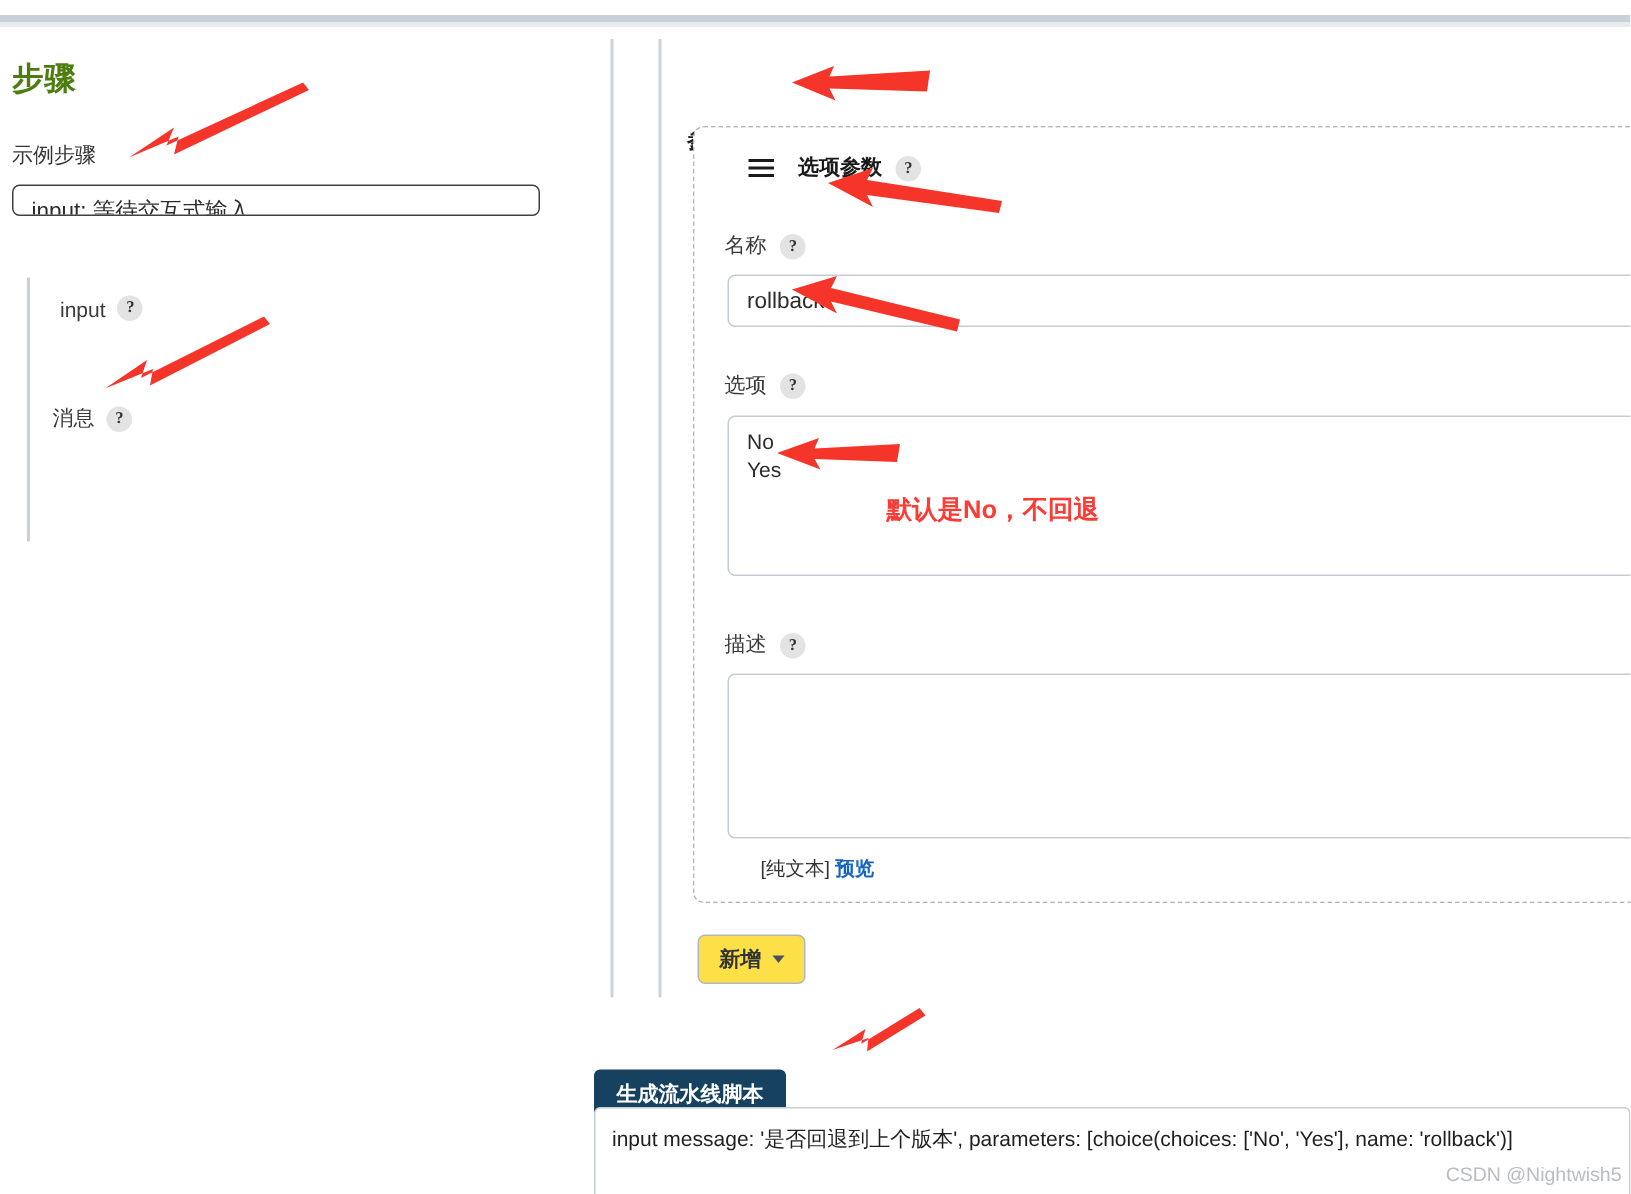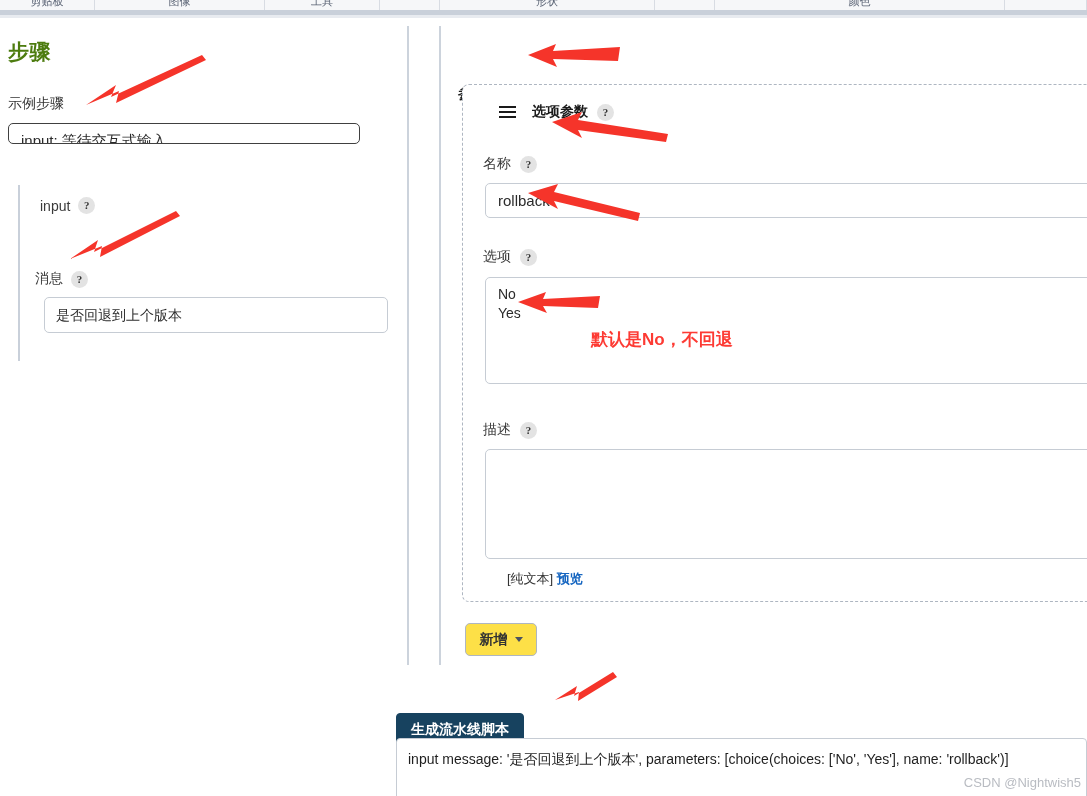--- a/index.html
+++ b/index.html
@@ -166,53 +166,40 @@
     position: absolute; color: #fd3a33; font-weight: bold; font-size: 17px;
     white-space: nowrap;
   }
   .arrow { position: absolute; pointer-events: none; }
 </style>
 </head>
 <body>
 
 <div id="root">
 
-  <div class="toolbar">
-    <div class="toolbar-inner" id="toolbar-inner">
-        <div class="tb-group" style="width: 95px;">剪贴板</div>
-        <div class="tb-group" style="width: 170px;">图像</div>
-        <div class="tb-group" style="width: 115px;">工具</div>
-        <div class="tb-group" style="width: 60px;"></div>
-        <div class="tb-group" style="width: 215px;">形状</div>
-        <div class="tb-group" style="width: 60px;"></div>
-        <div class="tb-group" style="width: 290px;">颜色</div>
-        <div class="tb-group" style="width: 82px;"></div>
-      </div>
-  </div>
   <div class="toolbar-rule"></div>
   <div class="toolbar-rule2"></div>
 
   <div class="left-panel">
 
     <div class="steps-title">步骤</div>
 
     <div class="example-steps-label">示例步骤</div>
 
     <div class="step-select">input: 等待交互式输入</div>
 
     <div class="step-block">
       <div class="sb-label input-lbl">
         <span>input</span>
         <span class="help">?</span>
       </div>
       <div class="sb-label msg-lbl">
         <span>消息</span>
         <span class="help">?</span>
       </div>
-      <div class="msg-input">是否回退到上个版本</div>
     </div>
   </div>
 
   <div class="vsep vsep-a"></div>
   <div class="vsep vsep-b"></div>
 
   <div class="right-panel">
 
     <div class="param-header">
       <span>参数</span>

